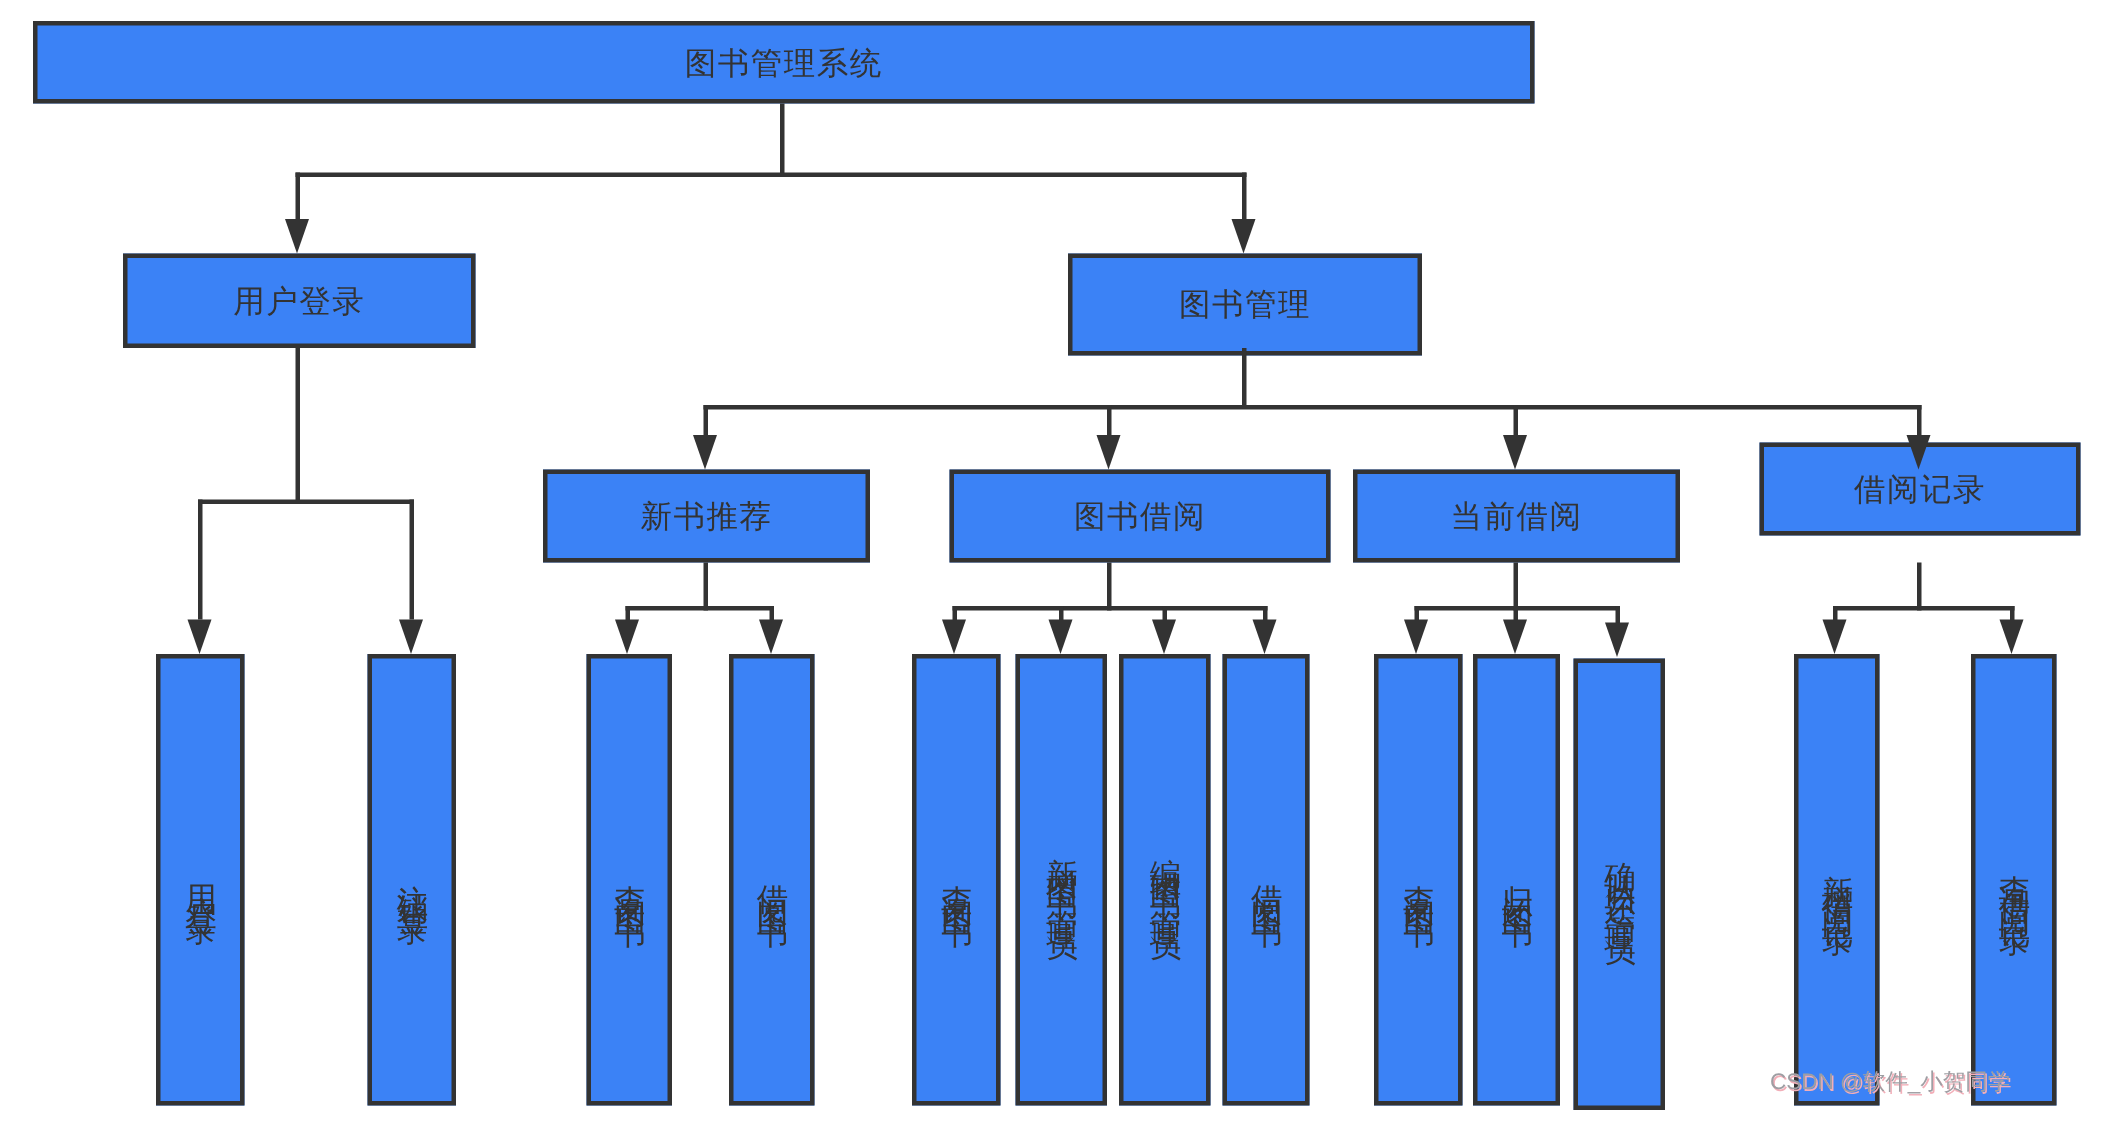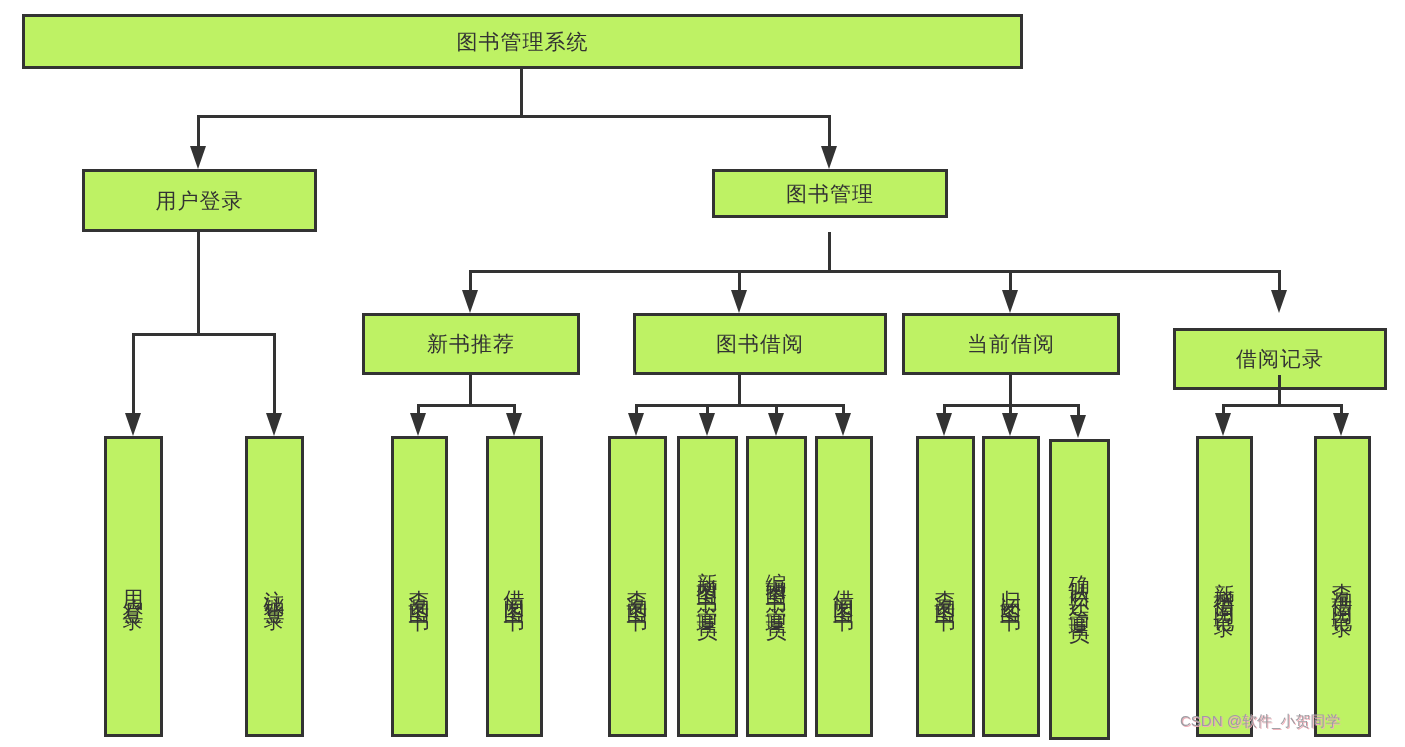--- a/index.html
+++ b/index.html
@@ -15,21 +15,21 @@
     width:1405px;height:747px;
     background:var(--bg);
     overflow:hidden;
     font-family:"Liberation Sans","DejaVu Sans",sans-serif;
     color:var(--text);
   }
   .box{
     position:absolute;
     box-sizing:border-box;
     border:3px solid var(--line);
-    background:#bef264;
+    background:#3b82f6;
     display:flex;
     align-items:center;
     justify-content:center;
   }
   .hlabel{font-size:21px;letter-spacing:1px;white-space:nowrap;}
   .vlabel{
     writing-mode:vertical-rl;
     font-size:21px;
     letter-spacing:7px;
     line-height:1;
@@ -58,37 +58,37 @@
 <div id="stage">
 
   <div class="box" style="left:22px;top:14px;width:1001px;height:55px;">
     <span class="hlabel">图书管理系统</span>
   </div>
 
   <div class="box" style="left:82px;top:169px;width:235px;height:63px;">
     <span class="hlabel">用户登录</span>
   </div>
 
-  <div class="box" style="left:712px;top:169px;width:236px;height:49px;">
+  <div class="box" style="left:712px;top:169px;width:236px;height:68px;">
     <span class="hlabel">图书管理</span>
   </div>
 
   <div class="box" style="left:362px;top:313px;width:218px;height:62px;">
     <span class="hlabel">新书推荐</span>
   </div>
 
   <div class="box" style="left:633px;top:313px;width:254px;height:62px;">
     <span class="hlabel">图书借阅</span>
   </div>
 
   <div class="box" style="left:902px;top:313px;width:218px;height:62px;">
     <span class="hlabel">当前借阅</span>
   </div>
 
-  <div class="box" style="left:1173px;top:328px;width:214px;height:62px;">
+  <div class="box" style="left:1173px;top:295px;width:214px;height:62px;">
     <span class="hlabel">借阅记录</span>
   </div>
 
   <div class="box" style="left:104px;top:436px;width:59px;height:301px;">
     <span class="vlabel">用户登录</span>
   </div>
   <div class="box" style="left:245px;top:436px;width:59px;height:301px;">
     <span class="vlabel">注销登录</span>
   </div>
 

